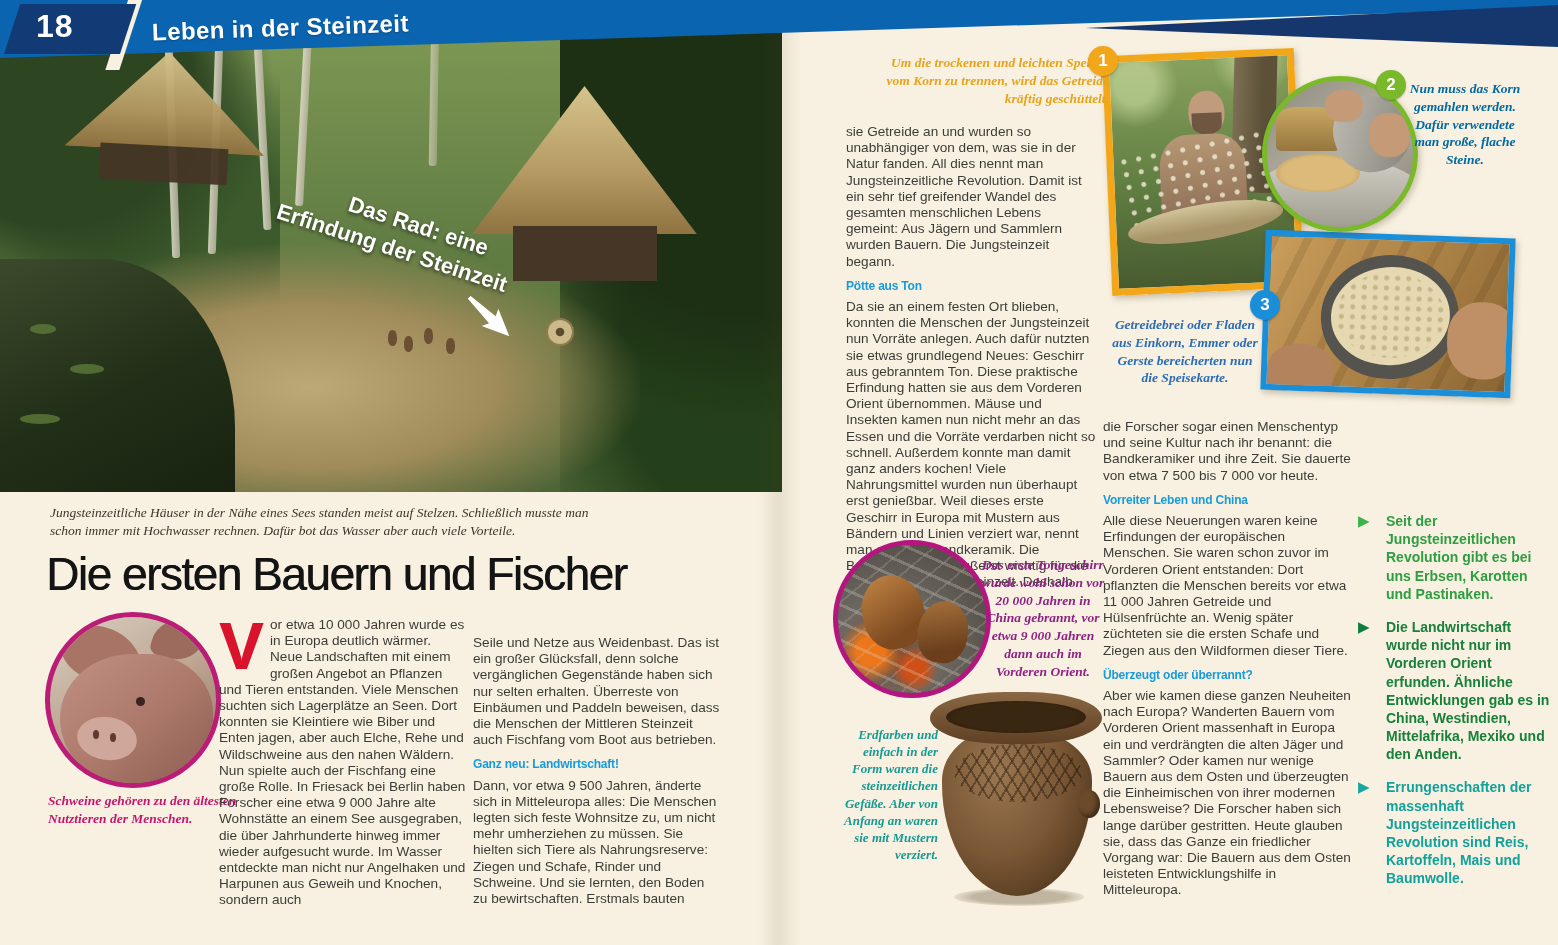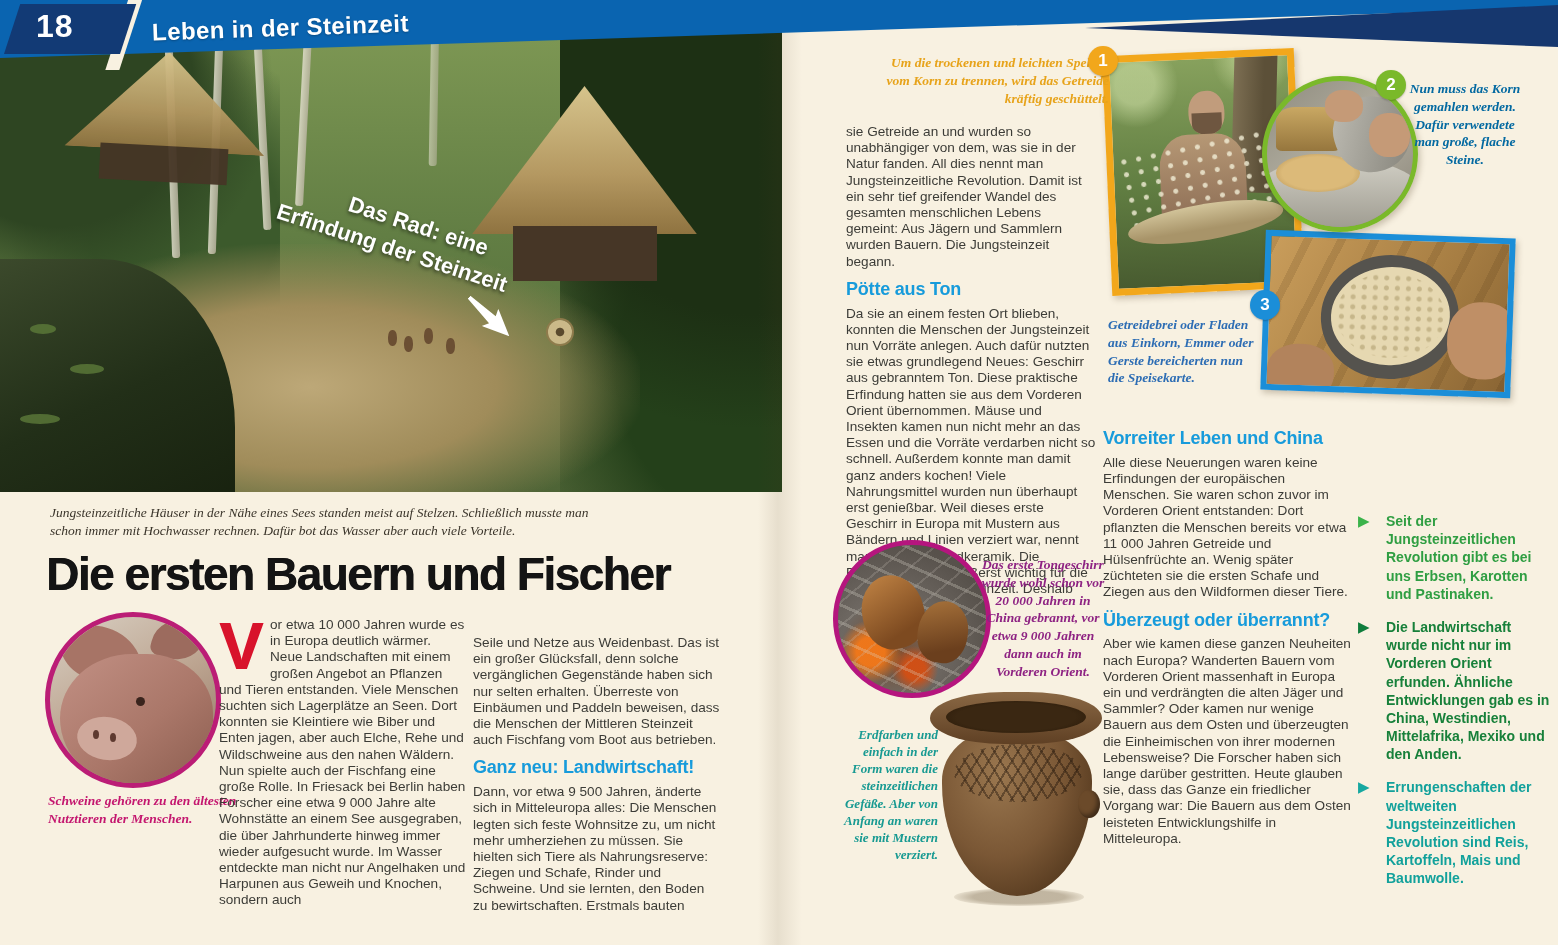--- a/index.html
+++ b/index.html
@@ -55,25 +55,25 @@
     text-shadow:0 2px 4px rgba(0,0,0,.55);}
   .hero-overlay .l1{display:block;margin-left:66px;}
   .hero-arrow{position:absolute;left:206px;top:66px;width:56px;height:24px;background:#fff;
     transform:rotate(26deg);
     clip-path:polygon(0 42%,58% 30%,52% 0,100% 50%,52% 100%,58% 70%,0 58%);
     filter:drop-shadow(0 1px 2px rgba(0,0,0,.4));}
   .hero-caption{position:absolute;left:50px;top:504px;width:560px;z-index:4;
     font-family:"Liberation Serif",serif;font-style:italic;font-size:13.5px;line-height:1.35;color:#3a342a;}
   
   .headline{position:absolute;left:46px;top:547px;z-index:4;color:#141414;
-    font-size:46px;font-weight:bold;letter-spacing:-1.5px;
+    font-size:46px;font-weight:normal;letter-spacing:-1.5px;
     text-shadow:.6px 0 0 #141414;}
   .col{position:absolute;z-index:4;font-size:13.6px;line-height:16.2px;color:#3c3c37;text-align:left;}
   .col p{margin:0 0 0 0;}
-  .subhead{color:#179bdb;font-weight:bold;font-size:18px;line-height:1.1;margin:10px 0 6px 0;letter-spacing:-.2px;}
+  .subhead{color:#179bdb;font-weight:bold;font-size:12px;line-height:1.1;margin:10px 0 6px 0;letter-spacing:-.2px;}
   .dropcap{float:left;color:#d8132b;font-weight:bold;font-size:66px;line-height:52px;
     margin:3px 7px 0 0;text-shadow:1px 0 0 #d8132b;}
   #col1{left:219px;top:617px;width:247px;}
   #col2{left:473px;top:617px;width:247px;margin-top:18px;}
   #col3{left:846px;top:124px;width:250px;}
   #col4{left:1103px;top:419px;width:248px;}
   
   .pig{position:absolute;left:45px;top:612px;width:166px;height:166px;border-radius:50%;z-index:4;
     border:5px solid #bb1d76;overflow:hidden;
     background:linear-gradient(150deg,#d9d0c3 0%,#bca490 50%,#8e7260 100%);}
@@ -145,21 +145,21 @@
     background-blend-mode:normal;}
   .photo3 .speck{position:absolute;left:28%;top:22%;width:46%;height:58%;border-radius:50%;opacity:.6;
     background-image:radial-gradient(circle 2px,#b1a071 0 2px,transparent 3px);background-size:11px 10px;}
   .photo3 .hand3{position:absolute;right:-5%;top:40%;width:30%;height:52%;background:#bf8f66;border-radius:45%;}
   .photo3 .hand3b{position:absolute;left:0;bottom:-10%;width:28%;height:38%;background:#b2835c;border-radius:45%;}
   
   .cap{position:absolute;z-index:7;font-family:"Liberation Serif",serif;font-style:italic;
     font-weight:bold;font-size:13.5px;line-height:1.32;}
   #cap1{left:885px;top:54px;width:224px;text-align:right;color:#e7a31a;}
   #cap2{left:1404px;top:80px;width:122px;text-align:center;color:#0369a1;}
-  #cap3{left:1108px;top:316px;width:154px;text-align:left;color:#2d6db4;}
+  #cap3{left:1108px;top:316px;width:154px;text-align:center;color:#2d6db4;}
   #capPottery{left:980px;top:556px;width:126px;text-align:center;color:#8e2383;}
   #capVessel{left:838px;top:726px;width:100px;text-align:right;color:#189a92;font-size:13px;}
   
   .pottery{position:absolute;left:833px;top:540px;width:148px;height:148px;border-radius:50%;z-index:5;
     border:5px solid #b5157e;overflow:hidden;
     background:radial-gradient(circle at 35% 70%,#7a4a2a 0%,#6e6862 35%,#57514b 75%);}
   .pottery .ember{position:absolute;inset:0;
     background:radial-gradient(circle at 22% 72%,rgba(244,120,24,.95) 0 9%,transparent 20%),
                radial-gradient(circle at 52% 84%,rgba(217,78,16,.9) 0 7%,transparent 16%),
                radial-gradient(circle at 70% 64%,rgba(240,150,40,.6) 0 6%,transparent 14%);}
@@ -265,20 +265,21 @@
     <p>Seile und Netze aus Weidenbast. Das ist ein großer Glücksfall, denn solche vergänglichen Gegenstände haben sich nur selten erhalten. Überreste von Einbäumen und Paddeln beweisen, dass die Menschen der Mittleren Steinzeit auch Fischfang vom Boot aus betrieben.</p>
     <div class="subhead">Ganz neu: Landwirtschaft!</div>
     <p>Dann, vor etwa 9 500 Jahren, änderte sich in Mitteleuropa alles: Die Menschen legten sich feste Wohnsitze zu, um nicht mehr umherziehen zu müssen. Sie hielten sich Tiere als Nahrungsreserve: Ziegen und Schafe, Rinder und Schweine. Und sie lernten, den Boden zu bewirtschaften. Erstmals bauten</p>
   </div>
   <div class="col" id="col3">
     <p>sie Getreide an und wurden so unabhängiger von dem, was sie in der Natur fanden. All dies nennt man Jungsteinzeitliche Revolution. Damit ist ein sehr tief greifender Wandel des gesamten menschlichen Lebens gemeint: Aus Jägern und Sammlern wurden Bauern. Die Jungsteinzeit begann.</p>
     <div class="subhead">Pötte aus Ton</div>
     <p>Da sie an einem festen Ort blieben, konnten die Menschen der Jungsteinzeit nun Vorräte anlegen. Auch dafür nutzten sie etwas grundlegend Neues: Geschirr aus gebranntem Ton. Diese praktische Erfindung hatten sie aus dem Vorderen Orient übernommen. Mäuse und Insekten kamen nun nicht mehr an das Essen und die Vorräte verdarben nicht so schnell. Außerdem konnte man damit ganz anders kochen! Viele Nahrungsmittel wurden nun überhaupt erst genießbar. Weil dieses erste Geschirr in Europa mit Mustern aus Bändern und Linien verziert war, nennt man es heute Bandkeramik. Die Bandkeramik war äußerst wichtig für die Menschen der Jungsteinzeit. Deshalb haben</p>
   </div>
   <div class="col" id="col4">
+    <p>die Forscher sogar einen Menschentyp und seine Kultur nach ihr benannt: die Bandkeramiker und ihre Zeit. Sie dauerte von etwa 7 500 bis 7 000 vor heute.</p>
     <div class="subhead">Vorreiter Leben und China</div>
     <p>Alle diese Neuerungen waren keine Erfindungen der europäischen Menschen. Sie waren schon zuvor im Vorderen Orient entstanden: Dort pflanzten die Menschen bereits vor etwa 11 000 Jahren Getreide und Hülsenfrüchte an. Wenig später züchteten sie die ersten Schafe und Ziegen aus den Wildformen dieser Tiere.</p>
     <div class="subhead">Überzeugt oder überrannt?</div>
     <p>Aber wie kamen diese ganzen Neuheiten nach Europa? Wanderten Bauern vom Vorderen Orient massenhaft in Europa ein und verdrängten die alten Jäger und Sammler? Oder kamen nur wenige Bauern aus dem Osten und überzeugten die Einheimischen von ihrer modernen Lebensweise? Die Forscher haben sich lange darüber gestritten. Heute glauben sie, dass das Ganze ein friedlicher Vorgang war: Die Bauern aus dem Osten leisteten Entwicklungshilfe in Mitteleuropa.</p>
   </div>
 
   <div class="cap" id="cap1">Um die trockenen und leichten Spelzen vom Korn zu trennen, wird das Getreide kräftig geschüttelt.</div>
   <div class="photo1">
     <div class="bokeh"></div>
     <div class="trunk2"></div>
@@ -334,17 +335,17 @@
     <div class="sb-item">
       <span class="tri tri-1">▶</span>
       <span class="sb-text sb-t1">Seit der Jungsteinzeitlichen Revolution gibt es bei uns Erbsen, Karotten und Pastinaken.</span>
     </div>
     <div class="sb-item">
       <span class="tri tri-2">▶</span>
       <span class="sb-text sb-t2">Die Landwirtschaft wurde nicht nur im Vorderen Orient erfunden. Ähnliche Entwicklungen gab es in China, Westindien, Mittelafrika, Mexiko und den Anden.</span>
     </div>
     <div class="sb-item">
       <span class="tri tri-3">▶</span>
-      <span class="sb-text sb-t3">Errungenschaften der weltweiten Jungsteinzeitlichen Revolution sind Reis, Kartoffeln, Mais und Baumwolle.</span>
+      <span class="sb-text sb-t3">Errungenschaften der massenhaft Jungsteinzeitlichen Revolution sind Reis, Kartoffeln, Mais und Baumwolle.</span>
     </div>
   </div>
 
 </div>
 
 </body></html>

